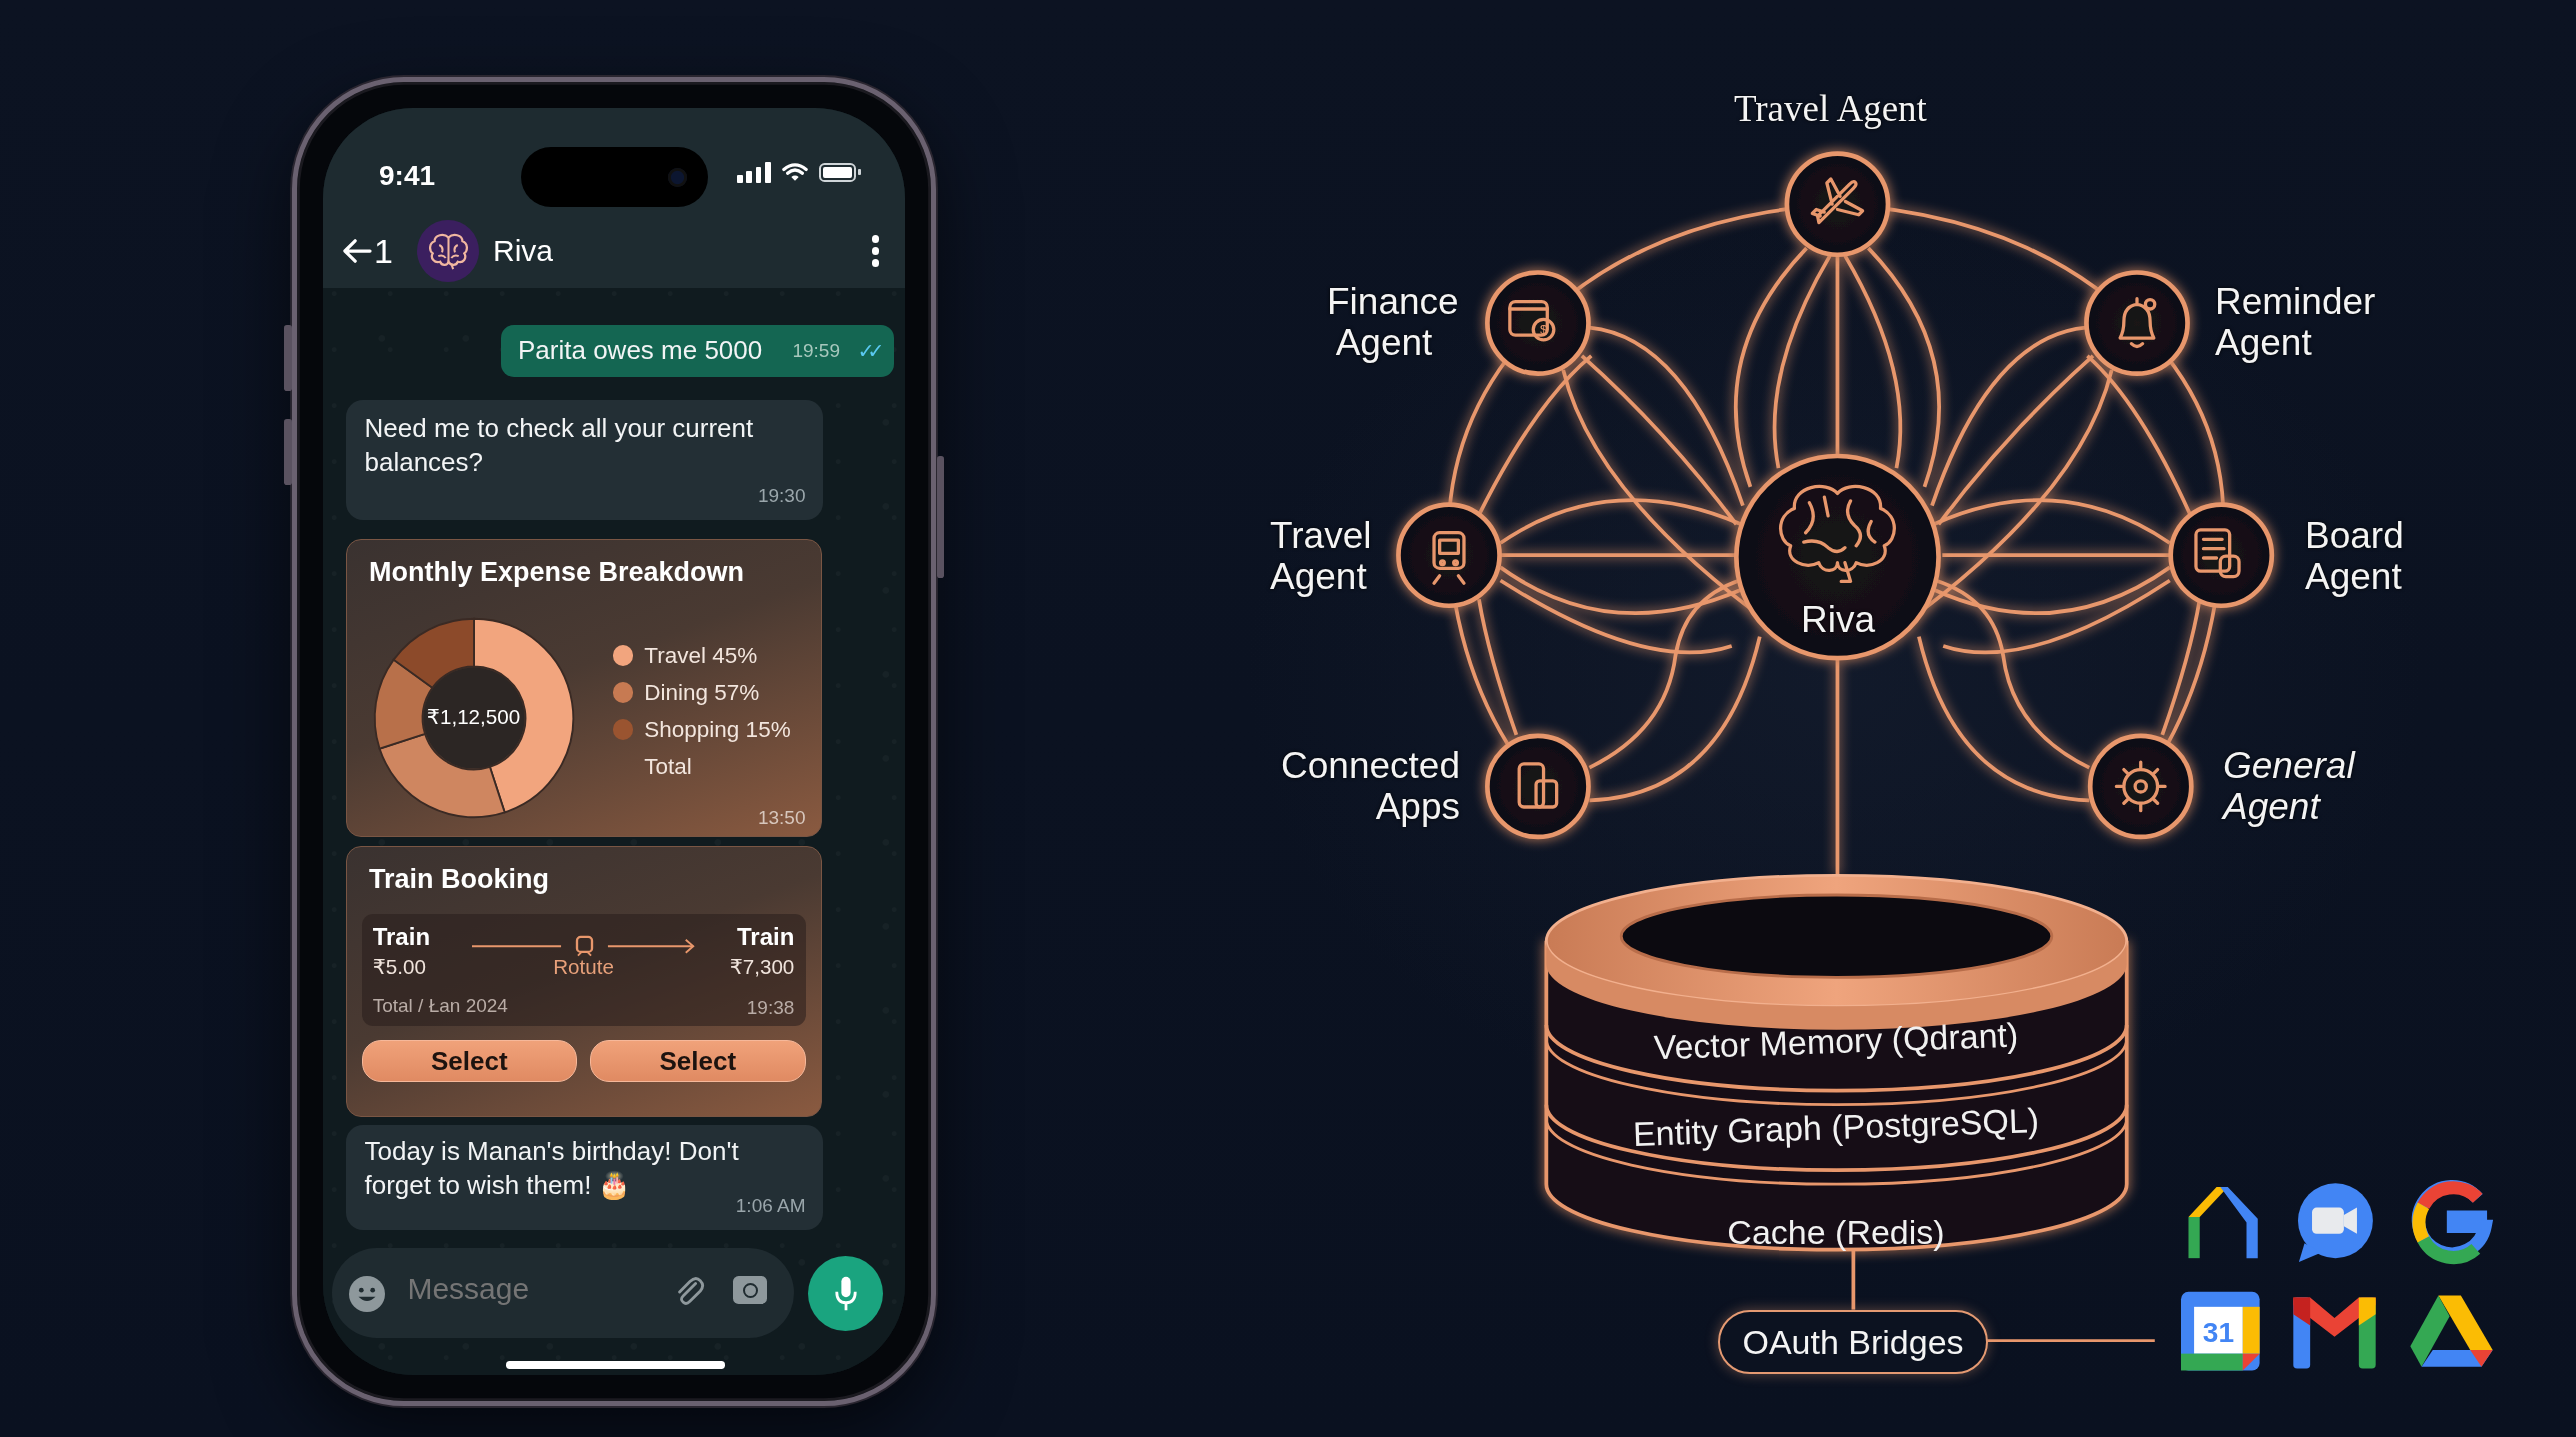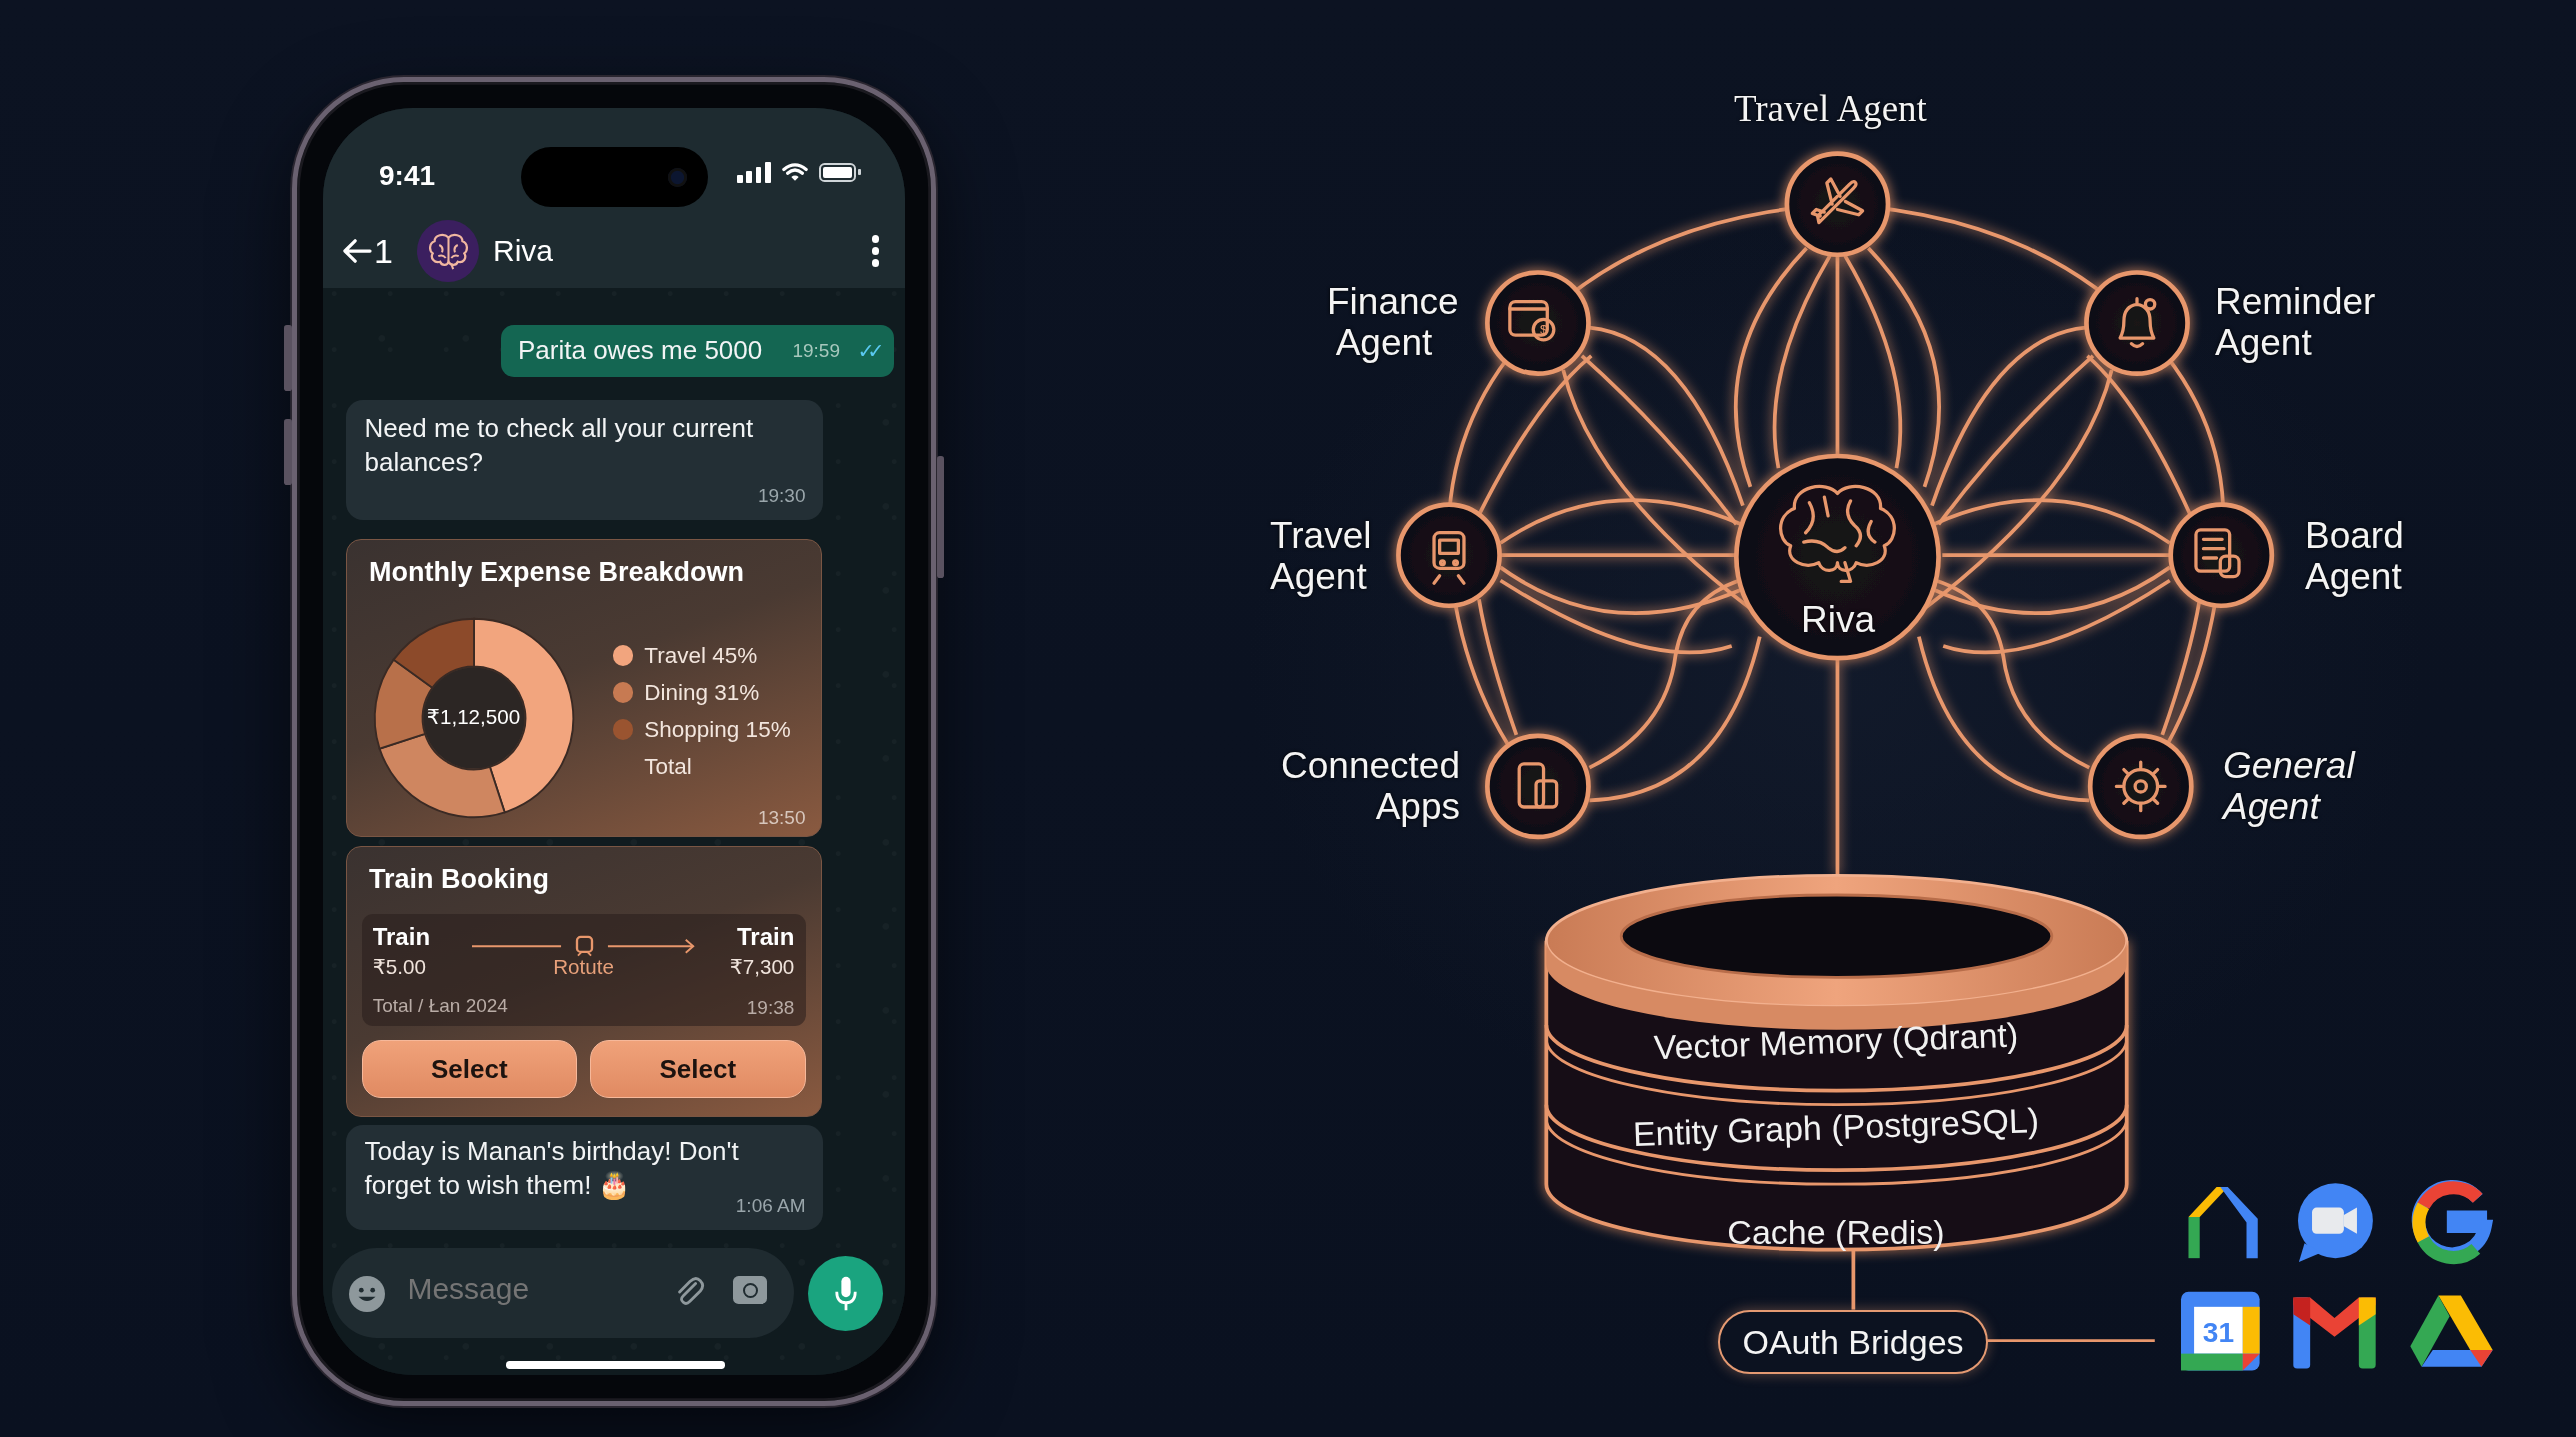--- a/index.html
+++ b/index.html
@@ -84,21 +84,21 @@
   .route-from, .route-to { position: absolute; top: 9.4px; }
   .route-from { left: 11.2px; }
   .route-to { right: 11.2px; text-align: right; }
   .route-label { font-size: 24px; font-weight: bold; color: #fff; }
   .route-price { font-size: 20.6px; color: #f0e4dc; margin-top: 3.7px; }
   .route-line { position: absolute; left: 110px; right: 110px; top: 20.6px; height: 22.5px; }
   .route-caption { position: absolute; left: 0; right: 0; top: 41px; text-align: center; font-size: 20.6px; color: #e7a07a; }
   .route-total { position: absolute; left: 11.2px; bottom: 9.4px; font-size: 19px; color: #b9aca6; }
   .route-time { position: absolute; right: 11.2px; bottom: 7.5px; font-size: 19px; color: #b9aca6; }
   .btn-row { position: absolute; left: 15px; right: 15px; top: 193px; display: flex; gap: 13px; }
-  .select-btn { flex: 1; height: 58px; border-radius: 19px; background: linear-gradient(180deg, #f0a27a, #e08a62);
+  .select-btn { flex: 1; height: 42px; border-radius: 19px; background: linear-gradient(180deg, #f0a27a, #e08a62);
                 color: #1d130f; font-size: 26px; font-weight: bold; display: flex; align-items: center; justify-content: center;
                 border: 1.9px solid #f6b89a; }
 
   .msg-in2 { left: 22.5px; top: 1017px; width: 477px; height: 105px; background: #232f35; padding: 9.4px 19px; }
 
   .input-bar { position: absolute; left: 9.4px; top: 1140px; width: 462px; height: 90px; border-radius: 45px; background: #1f2b30; }
   .emoji-icon { position: absolute; left: 17px; top: 28px; width: 36px; height: 36px; border-radius: 50%; background: #8e989c; }
   .input-text { position: absolute; left: 75px; top: 24px; font-size: 30px; color: #8d979b; background: transparent; border: none; outline: none; width: 225px; font-family: "Liberation Sans", sans-serif; }
   .clip-icon { position: absolute; left: 341px; top: 26px; font-size: 32px; color: #8e989c; }
   .cam-icon { position: absolute; left: 401px; top: 28px; width: 34px; height: 28px; border-radius: 5.6px; background: #8e989c; }
@@ -194,21 +194,21 @@
         <circle r="54" fill="#2c2624"></circle>
       </svg>
       <div style="position:absolute; left:24px; top:165px; width:206px; text-align:center; font-size:20.6px; color:#fff;">₹1,12,500</div>
       <div class="legend">
         <div class="legend-item">
             <span class="dot" style="background:#f2a57e"></span>
             <span>Travel 45%</span>
           </div>
         <div class="legend-item">
             <span class="dot" style="background:#c77a52"></span>
-            <span>Dining 31%</span>
+            <span>Dining 57%</span>
           </div>
         <div class="legend-item">
             <span class="dot" style="background:#9a5430"></span>
             <span>Shopping 15%</span>
           </div>
         <div class="legend-item">
             <span class="no-dot"></span>
             <span>Total</span>
           </div>
       </div>

